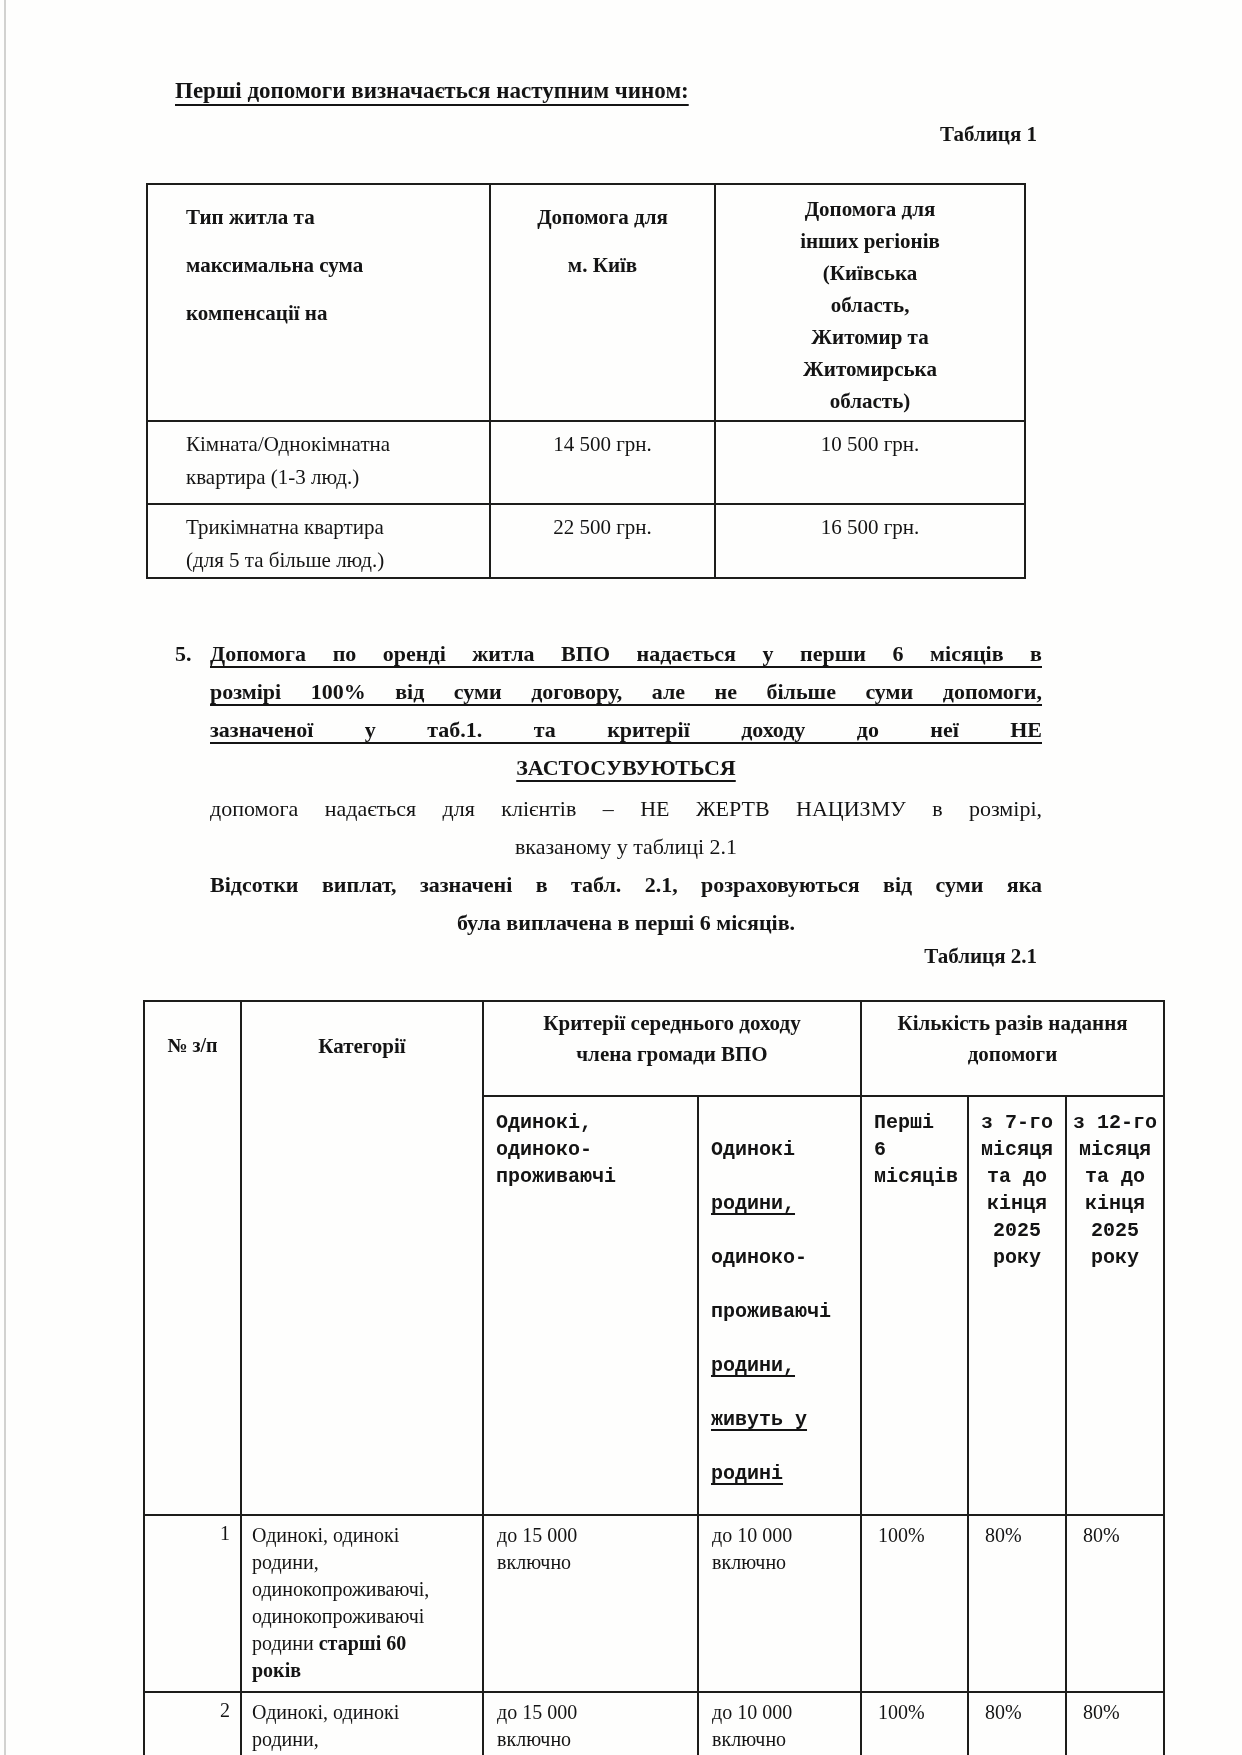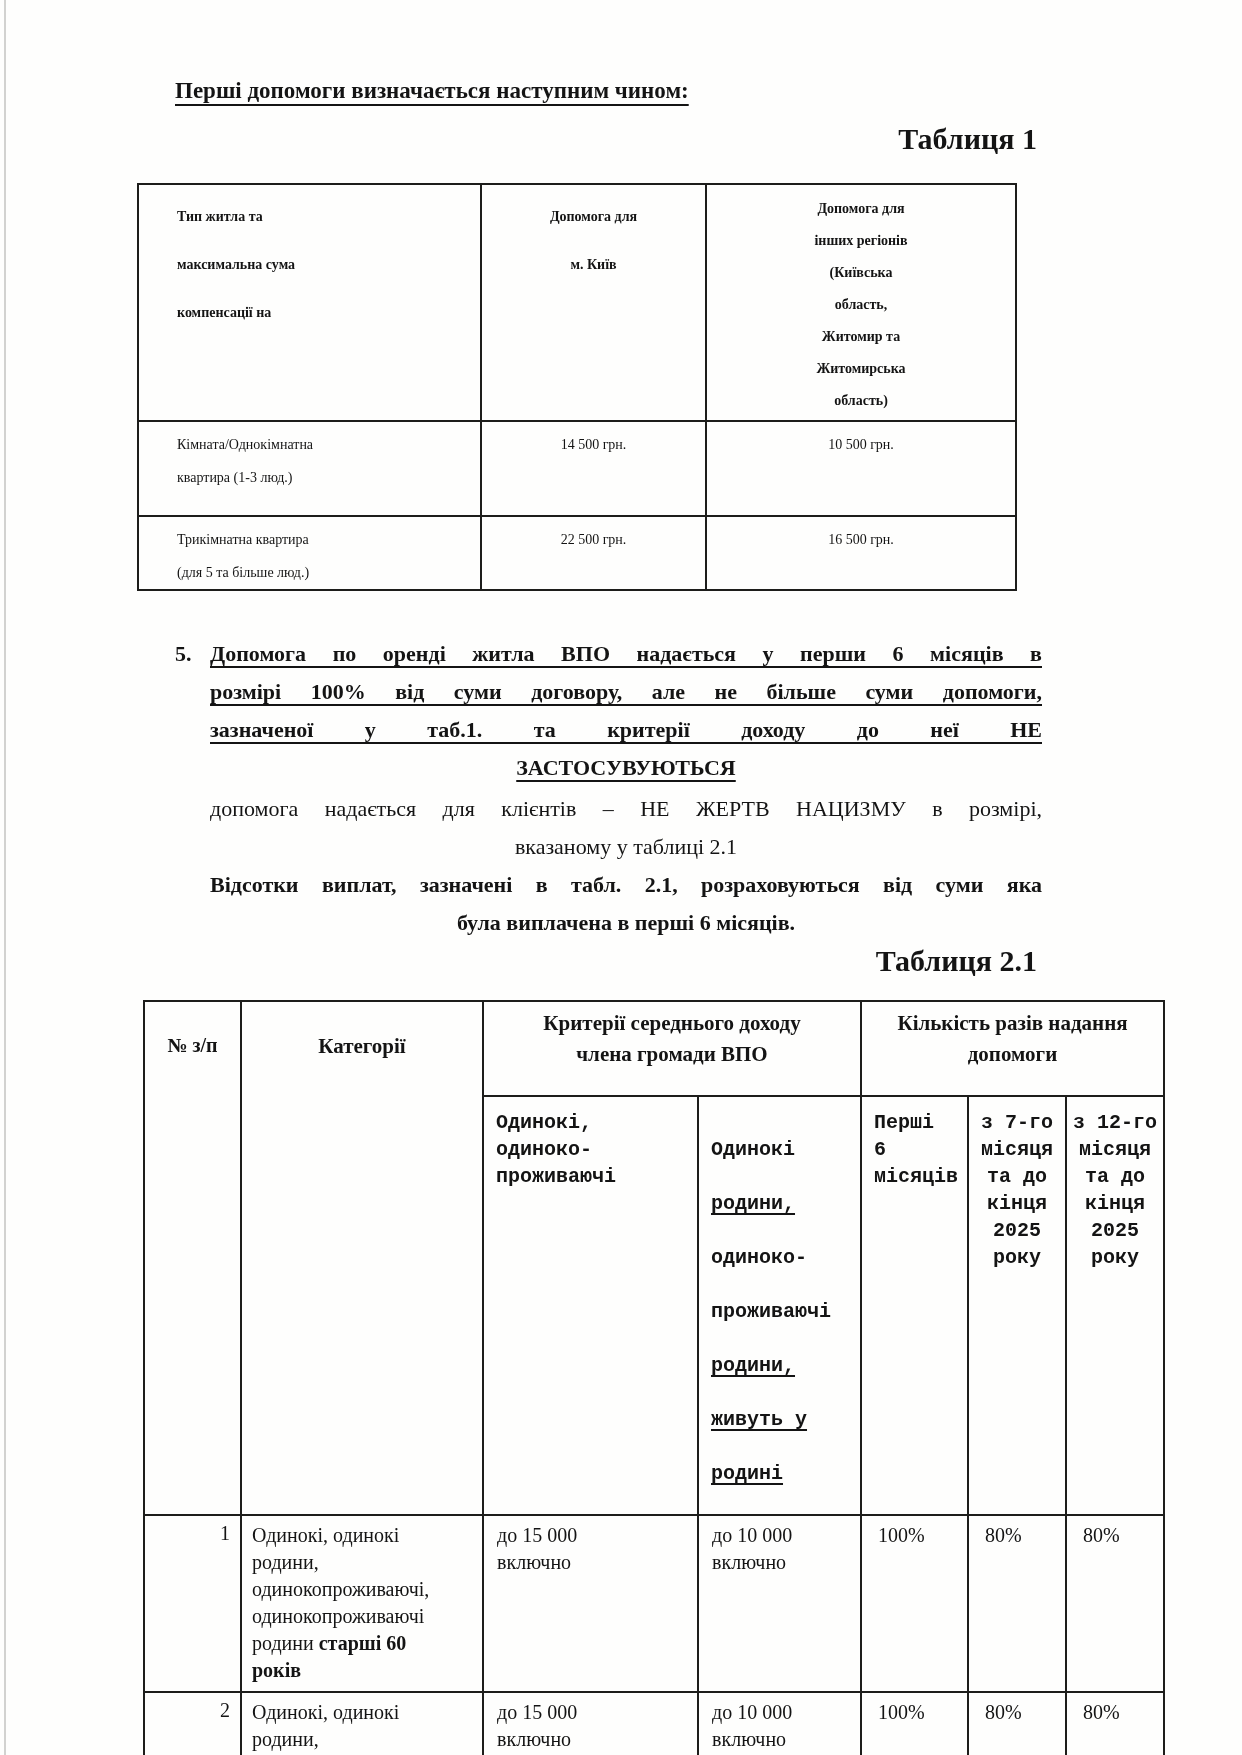--- a/index.html
+++ b/index.html
@@ -16,40 +16,40 @@
     background:#d2d2d0;
   }
   
   .heading{
     position:absolute;left:175px;top:78px;margin:0;
     font-size:23px;font-weight:bold;
     text-decoration:underline;text-decoration-thickness:2px;text-underline-offset:6px;
   }
   .tbl-label{
     position:absolute;right:205px;
-    font-size:30px;font-weight:bold;
+    font-size:21px;font-weight:bold;
   }
   .tbl-label.t1lab{top:122px;}
   .tbl-label.t21lab{top:944px;}
   
   table{border-collapse:collapse;table-layout:fixed;}
   td,th{border:2px solid #1d1d1b;vertical-align:top;white-space:pre-line;font-weight:normal;}
   .t1{
-    position:absolute;left:137px;top:183px;width:878px;
-    font-size:14px;
+    position:absolute;left:146px;top:183px;width:878px;
+    font-size:21px;
     border-radius:10px;
   }
   .t1 th{font-weight:bold;}
   .t1 .hrow{height:237px;}
   .t1 .h-type{text-align:left;padding:8px 6px 0 38px;line-height:48px;}
   .t1 .h-kyiv{text-align:center;padding-top:8px;line-height:48px;}
   .t1 .h-other{text-align:center;padding-top:8px;line-height:32px;}
   .t1 .c-type{text-align:left;padding:6px 6px 0 38px;line-height:33px;}
   .t1 .c-val{text-align:center;padding-top:6px;line-height:33px;}
-  .t1 .r1{height:95px;} .t1 .r2{height:66px;} .t1 .r3{height:69px;}
+  .t1 .r1{height:83px;} .t1 .r2{height:66px;} .t1 .r3{height:69px;}
   
   .item5{position:absolute;left:175px;top:635px;width:867px;font-size:22px;font-weight:bold;}
   .item5 .num{position:absolute;left:0;top:0;line-height:38px;}
   .item5 .body{margin-left:35px;}
   .jline{line-height:38px;text-align:justify;text-align-last:justify;}
   .lline{line-height:38px;text-align:center;}
   .item5 .jline,.item5 .lline{
     text-decoration:underline;text-decoration-thickness:2px;text-underline-offset:5px;
   }
   .note{position:absolute;left:210px;top:790px;width:832px;font-size:22px;}

